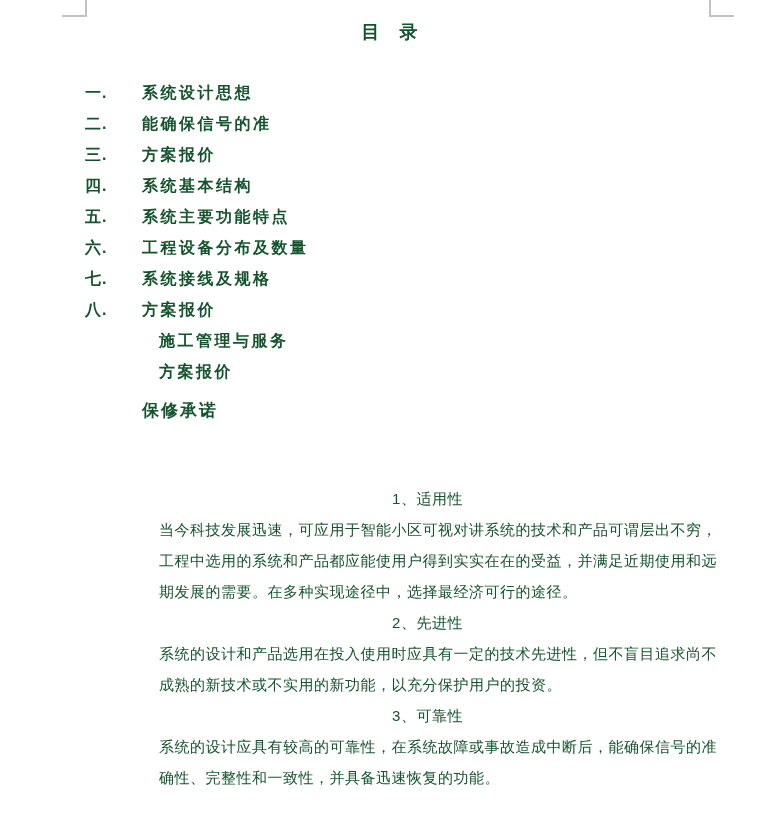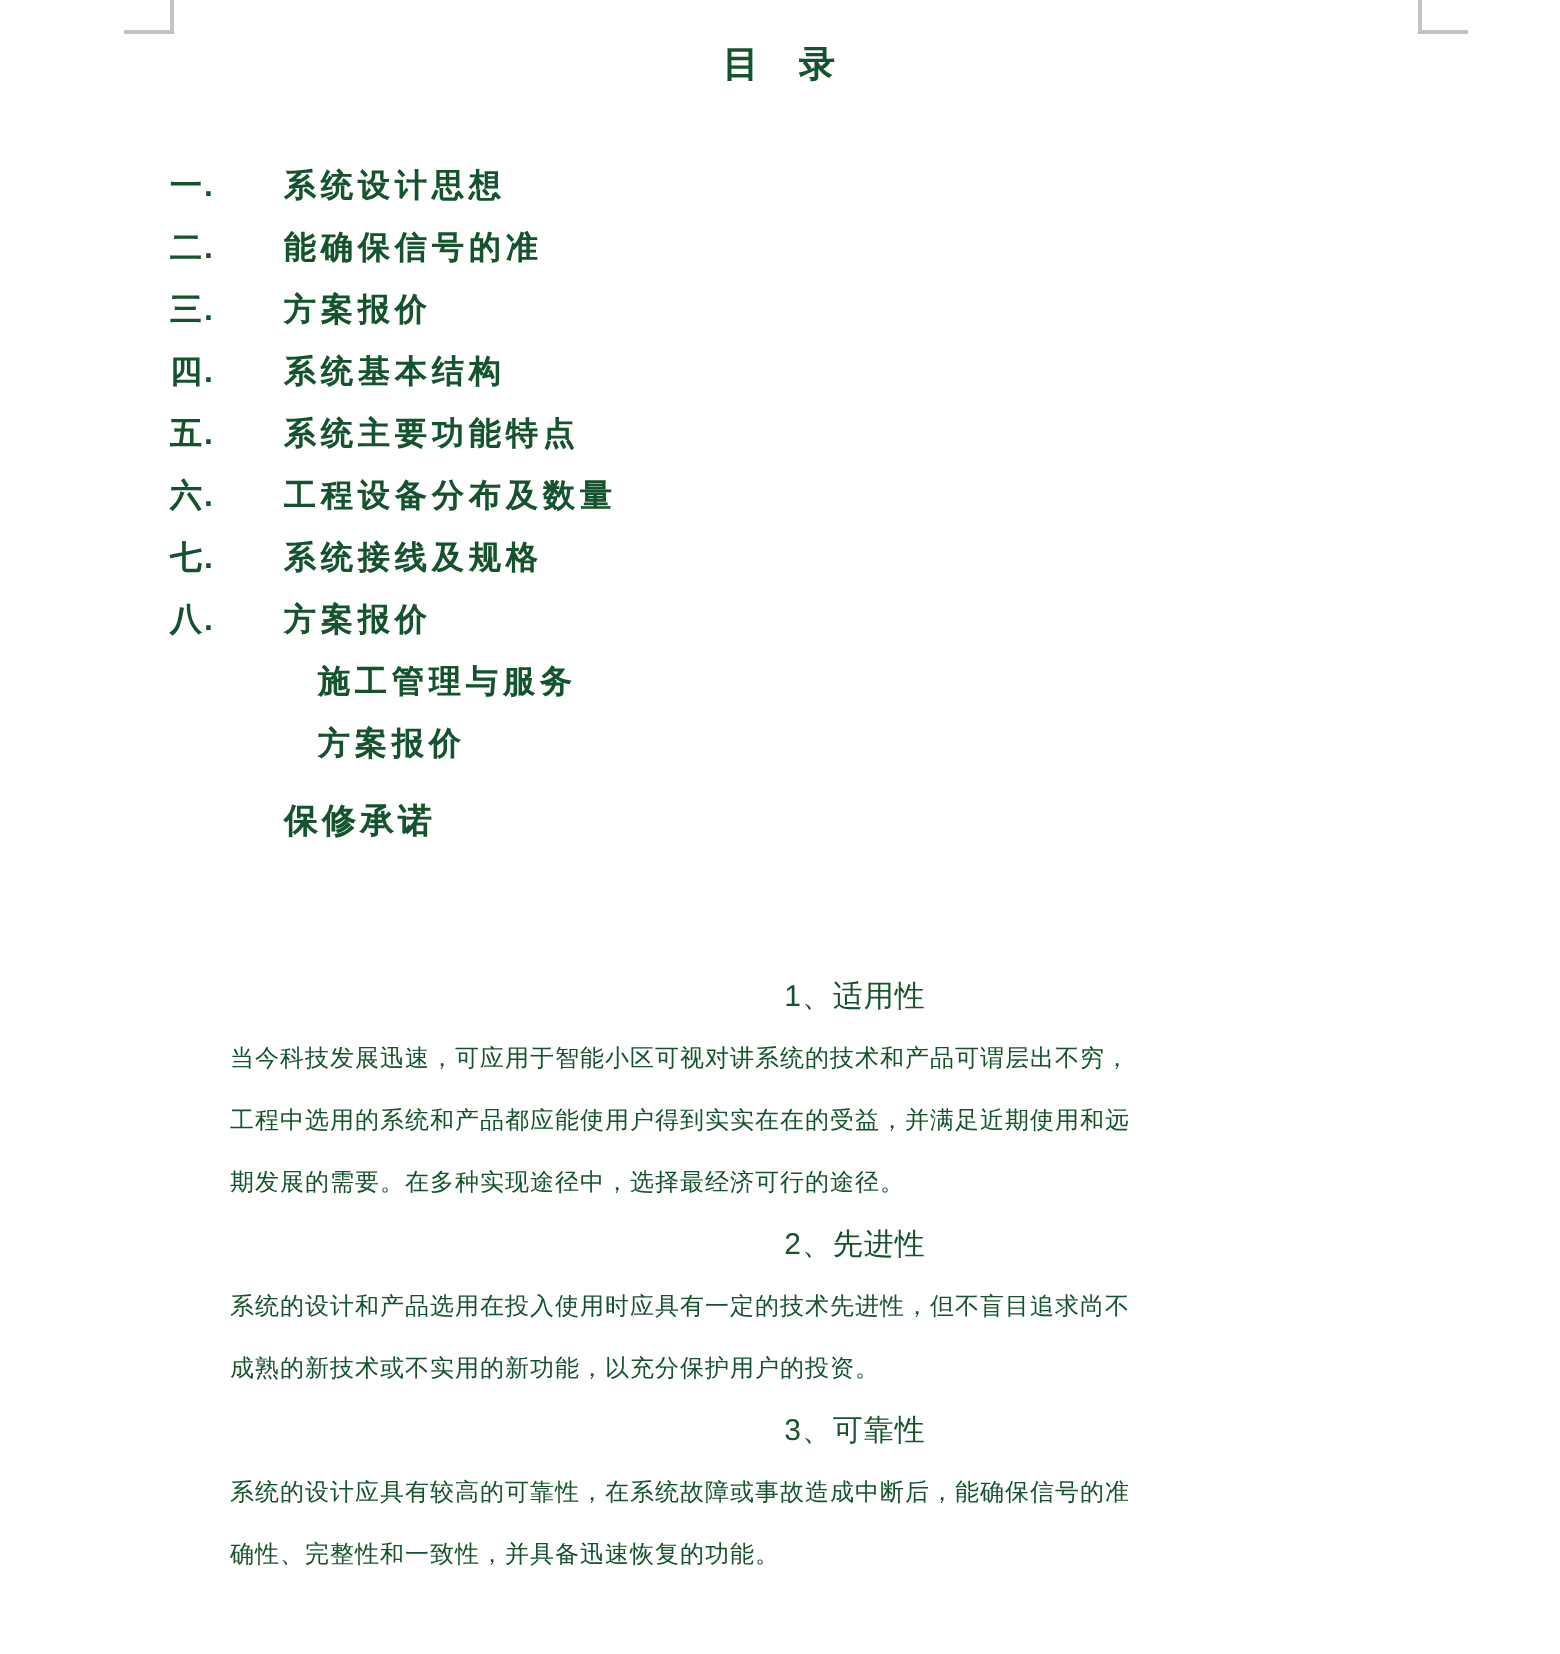--- a/index.html
+++ b/index.html
@@ -52,25 +52,24 @@
     letter-spacing: 2px;
     line-height: 31px;
   }
   .sub-title {
     margin-left: 29px;
     font-size: 15px; letter-spacing: 0.5px;
     line-height: 31px;
     text-align: center;
   }
   .sub-body {
-    margin-left: 32px;
-    font-size: 12px; letter-spacing: 0.5px;
+    margin-left: 76px;
+    font-size: 15px; letter-spacing: 0.5px;
     line-height: 31px;
     white-space: pre;
-    font-family: Liberation Serif, serif;
   }
 </style>
 </head>
 <body>
 
 <div class="screen">
 
   <div class="crop-mark left"></div>
   <div class="crop-mark right"></div>
 

